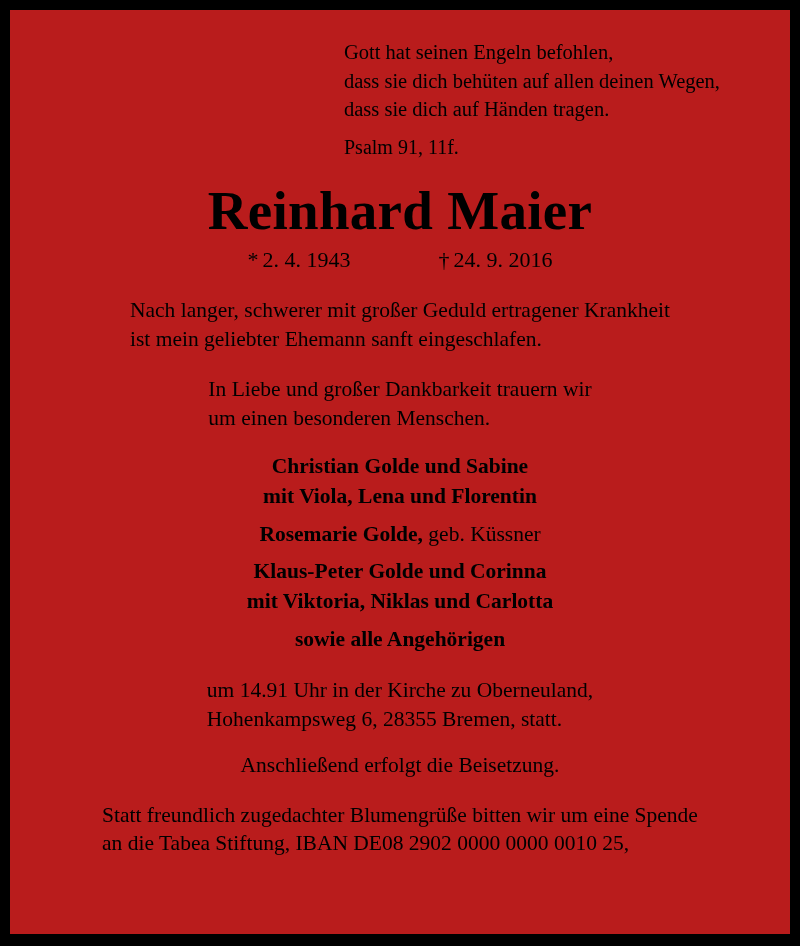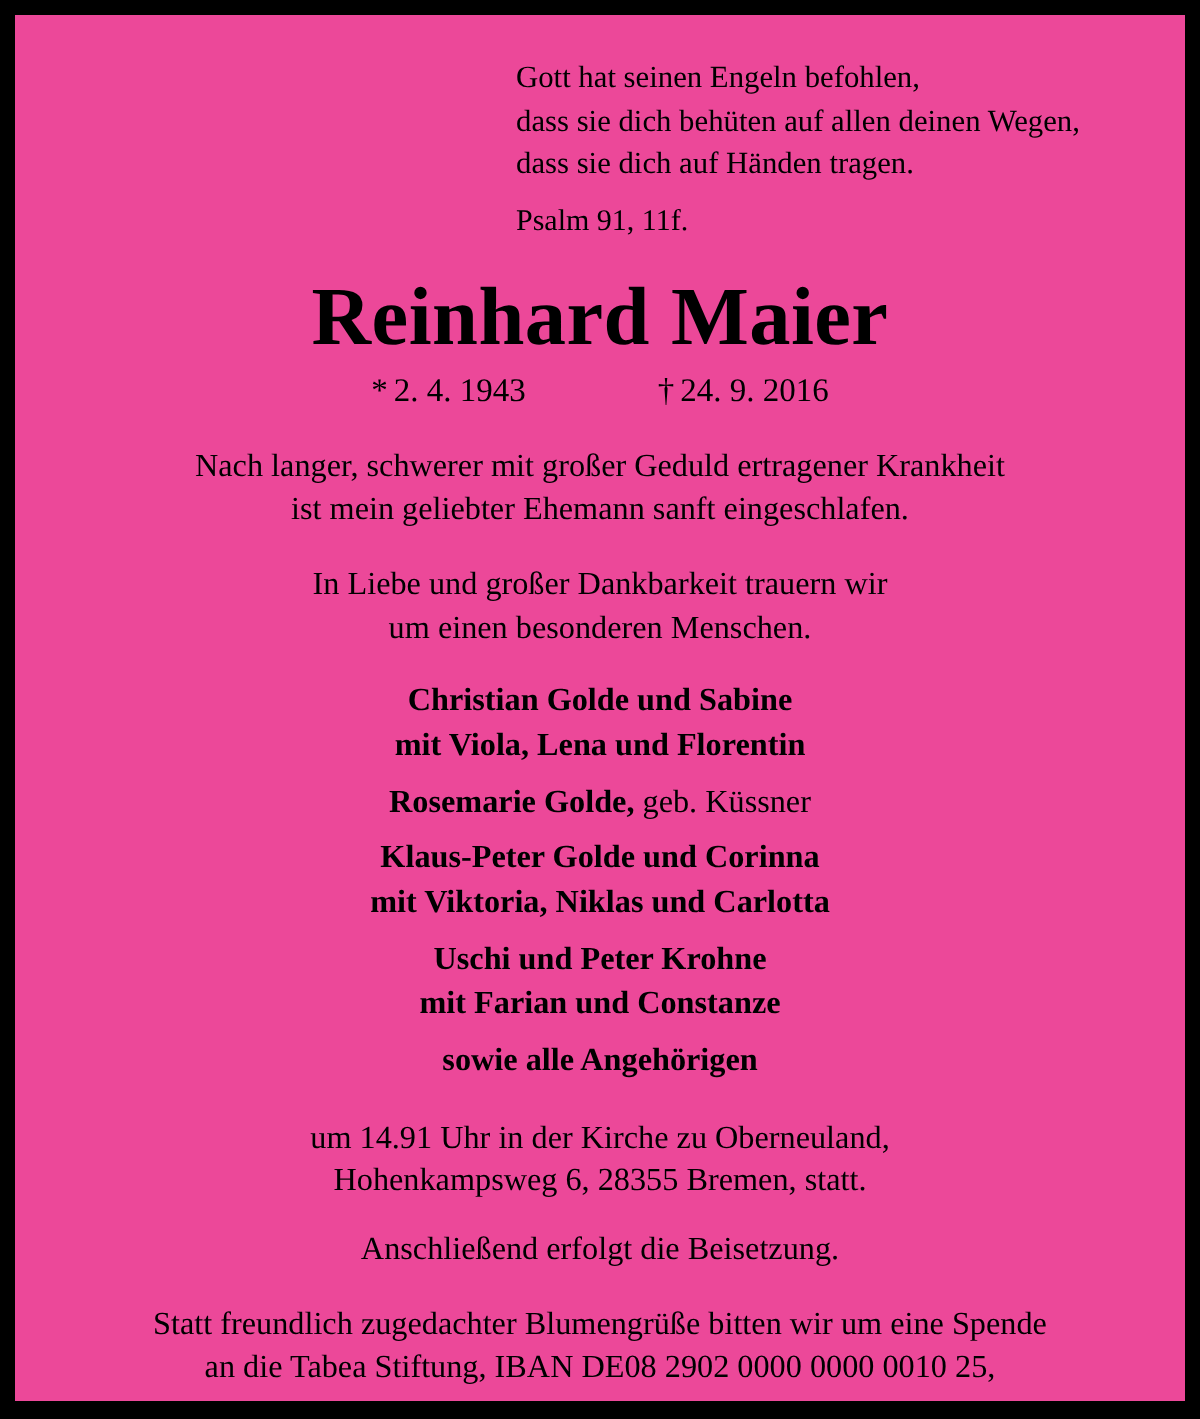--- a/index.html
+++ b/index.html
@@ -20,21 +20,21 @@
     width: 800px;
     height: 946px;
     background: #000000;
     padding: 10px 10px 12px 10px;
   }
 
   .card-inner {
     box-sizing: border-box;
     width: 100%;
     height: 100%;
-    background: #ec4899;
+    background: #b91c1c;
     padding: 28px 34px 14px 34px;
     display: flex;
     flex-direction: column;
     align-items: center;
   }
 
   
   .epigraph {
     width: 100%;
     padding-left: 300px;
@@ -67,21 +67,20 @@
     font-size: 22px;
     display: flex;
     justify-content: center;
     gap: 88px;
   }
   .life-date { white-space: nowrap; }
   .date-symbol { margin-right: 4px; }
 
   
   .para {
-    text-align: center;
     font-size: 21.5px;
     line-height: 1.34;
   }
   .para-illness { margin-top: 23px; }
   .para-mourning { margin-top: 21px; }
   .para-service { margin-top: 22px; }
   .para-burial { margin-top: 17px; }
   .para-donation { margin-top: 21px; }
 
   
@@ -139,24 +138,20 @@
         <div class="survivor-line"><span>mit Viola, Lena und Florentin</span><span class="regular"></span></div>
       </div>
       <div class="survivor-group">
         <div class="survivor-line"><span>Rosemarie Golde,</span><span class="regular"> geb. Küssner</span></div>
       </div>
       <div class="survivor-group">
         <div class="survivor-line"><span>Klaus-Peter Golde und Corinna</span><span class="regular"></span></div>
         <div class="survivor-line"><span>mit Viktoria, Niklas und Carlotta</span><span class="regular"></span></div>
       </div>
       <div class="survivor-group">
-        <div class="survivor-line"><span>Uschi und Peter Krohne</span><span class="regular"></span></div>
-        <div class="survivor-line"><span>mit Farian und Constanze</span><span class="regular"></span></div>
-      </div>
-      <div class="survivor-group">
         <div class="survivor-line"><span>sowie alle Angehörigen</span><span class="regular"></span></div>
       </div>
     </div>
 
     <div class="para para-service">
       <div>um 14.91 Uhr in der Kirche zu Oberneuland,</div>
       <div>Hohenkampsweg 6, 28355 Bremen, statt.</div>
     </div>
 
     <div class="para para-burial">

